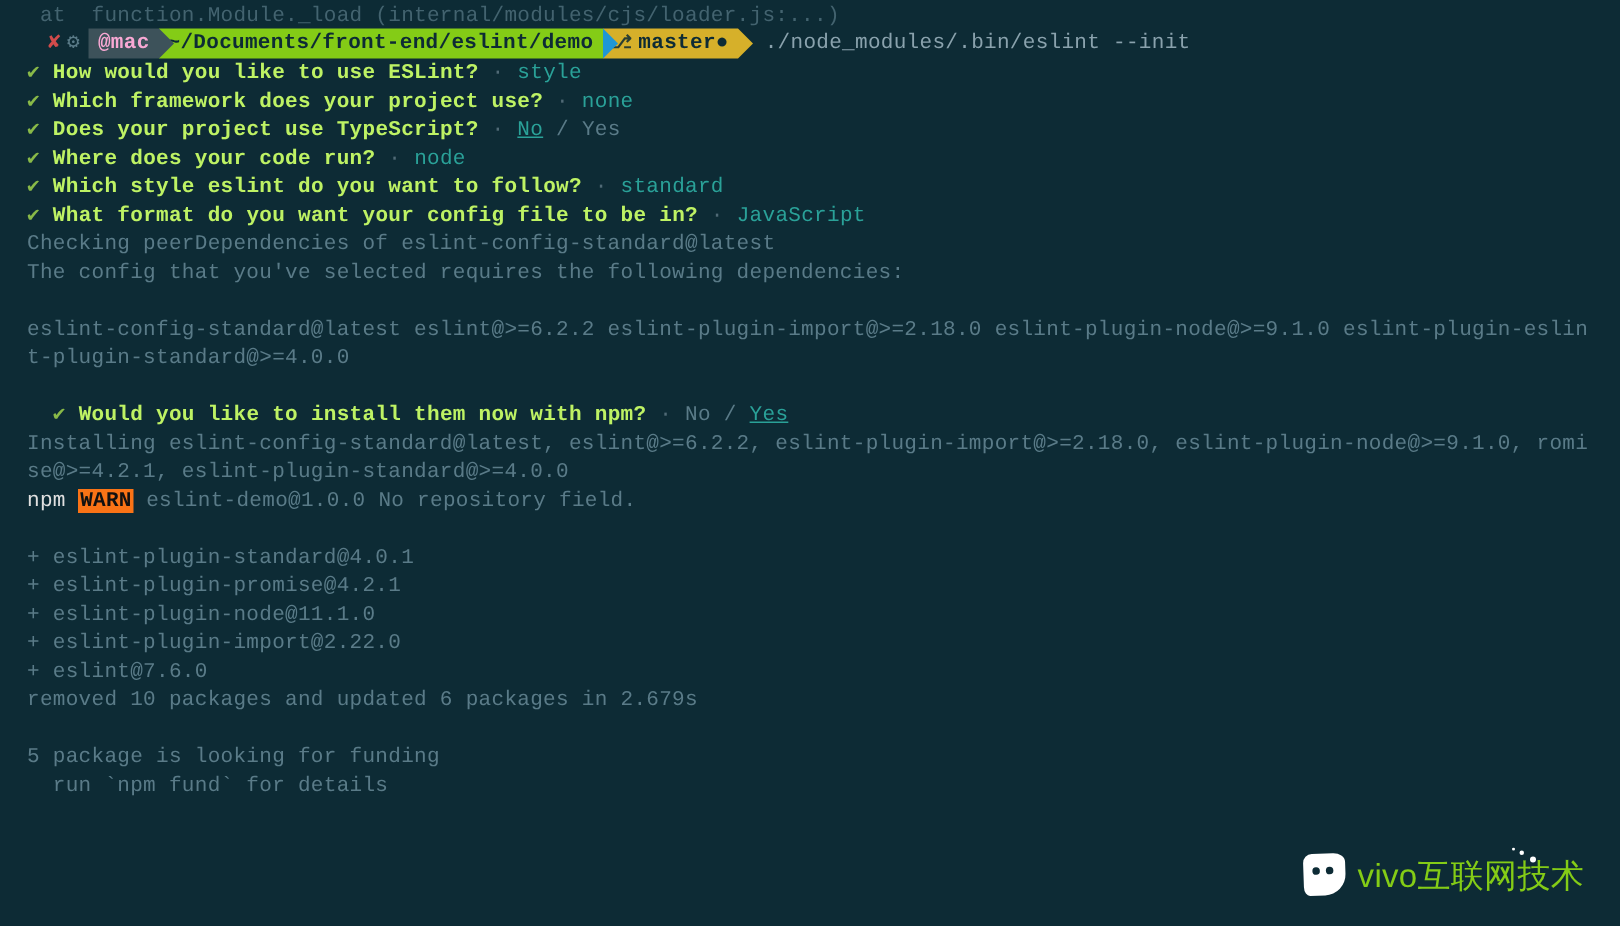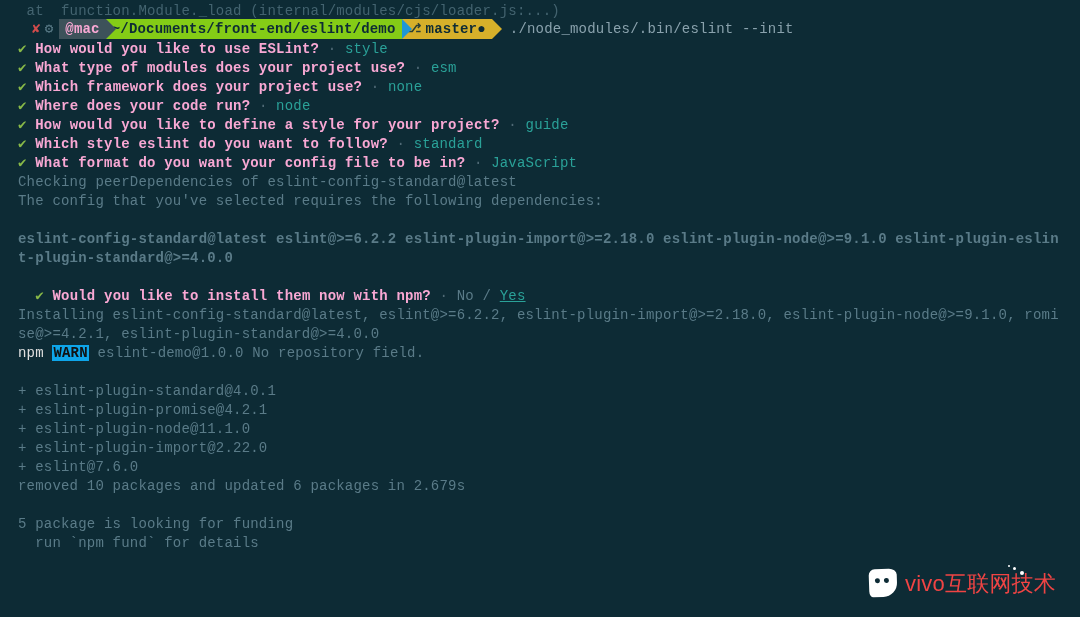--- a/index.html
+++ b/index.html
@@ -11,27 +11,27 @@
       color: #5a7b88;
       width: 1080px;
       height: 617px;
       overflow: hidden;
       padding: 0 18px 0 18px;
       font-weight: 500;
       letter-spacing: 0.2px;
     }
     .row { white-space: pre; }
     .check { color: #88b948; font-weight: bold; }
-    .prompt-q { color: #f9a8d4; font-weight: bold; }
+    .prompt-q { color: #bef264; font-weight: bold; }
     .dots { color: #506a76; }
     .answer { color: #2aa198; }
     .answer-u { color: #2aa198; text-decoration: underline; }
     .dim { color: #5a7b88; }
     .warn-npm { color: #e0e0e0; }
-    .warn-badge { background: #0ea5e9; color: #111; font-weight: bold; padding: 0 1px; }
+    .warn-badge { background: #f97316; color: #111; font-weight: bold; padding: 0 1px; }
 
     .topbar { display: flex; align-items: center; height: 20px; margin-bottom: 1px; }
     .top-cut { color: #5a7b88; position: relative; top: 2px; opacity: 0.7; }
     .path-seg {
       display: inline-flex; align-items: center; height: 20px;
       padding: 0 6px; font-weight: bold;
     }
     .seg-user { background: #3d525a; color: #f9a8d4; }
     .seg-path { background: #84cc16; color: #0d2b35; }
     .seg-branch { background: #d6b02a; color: #0d2b35; }
@@ -45,21 +45,21 @@
     .x-icon { color: #d14b4b; font-weight: bold; margin-left: 14px; margin-right: 4px; }
     .gear-icon { color: #5a7b88; margin-right: 6px; }
 
     .watermark {
       position: fixed;
       right: 24px;
       bottom: 20px;
       display: flex;
       align-items: center;
       gap: 8px;
-      color: #ef4444;
+      color: #84cc16;
       font-family: -apple-system, "PingFang SC", "Microsoft YaHei", sans-serif;
       font-size: 22px;
       font-weight: 500;
     }
     .wm-icon {
       width: 28px; height: 28px;
       position: relative;
       background: #fff;
       border-radius: 6px 8px 14px 4px / 6px 6px 14px 6px;
       transform: rotate(-2deg);
@@ -93,32 +93,31 @@
     <span class="branch-icon">⎇</span>
     <span>master </span>
     <span>●</span>
   </span>
   <span class="arrow ar-branch"></span>
   <span class="cmd">./node_modules/.bin/eslint --init</span>
 </div>
 
 <div id="qa-block">
     <div class="row"><span class="check">✔ </span><span class="prompt-q">How would you like to use ESLint?</span><span class="dots"> · </span><span class="answer">style</span></div>
-    <div class="row"><span class="check">✔ </span><span class="prompt-q">What type of modules does your project use?</span><span class="dots"> · </span><span class="answer">esm</span></div>
     <div class="row"><span class="check">✔ </span><span class="prompt-q">Which framework does your project use?</span><span class="dots"> · </span><span class="answer">none</span></div>
+    <div class="row"><span class="check">✔ </span><span class="prompt-q">Does your project use TypeScript?</span><span class="dots"> · </span><span class="answer-u">No</span><span class="dim"> / </span><span class="dim">Yes</span></div>
     <div class="row"><span class="check">✔ </span><span class="prompt-q">Where does your code run?</span><span class="dots"> · </span><span class="answer">node</span></div>
-    <div class="row"><span class="check">✔ </span><span class="prompt-q">How would you like to define a style for your project?</span><span class="dots"> · </span><span class="answer">guide</span></div>
     <div class="row"><span class="check">✔ </span><span class="prompt-q">Which style eslint do you want to follow?</span><span class="dots"> · </span><span class="answer">standard</span></div>
     <div class="row"><span class="check">✔ </span><span class="prompt-q">What format do you want your config file to be in?</span><span class="dots"> · </span><span class="answer">JavaScript</span></div>
   </div>
 
 <div class="row dim">Checking peerDependencies of eslint-config-standard@latest</div>
 <div class="row dim">The config that you've selected requires the following dependencies:</div>
 <div class="row">&nbsp;</div>
-<div class="row dim" style="white-space: pre-wrap; word-break: break-all; font-weight: bold;">eslint-config-standard@latest eslint@&gt;=6.2.2 eslint-plugin-import@&gt;=2.18.0 eslint-plugin-node@&gt;=9.1.0 eslint-plugin-eslint-plugin-standard@&gt;=4.0.0</div>
+<div class="row dim" style="white-space: pre-wrap; word-break: break-all;">eslint-config-standard@latest eslint@&gt;=6.2.2 eslint-plugin-import@&gt;=2.18.0 eslint-plugin-node@&gt;=9.1.0 eslint-plugin-eslint-plugin-standard@&gt;=4.0.0</div>
 
 <div class="row">
   <span class="check">✔ </span><span class="prompt-q">Would you like to install them now with npm?</span><span class="dots"> · </span><span class="dim">No</span><span class="dim"> / </span><span class="answer-u">Yes</span>
 </div>
 
 <div class="row dim" style="white-space: pre-wrap; word-break: break-all;">Installing eslint-config-standard@latest, eslint@&gt;=6.2.2, eslint-plugin-import@&gt;=2.18.0, eslint-plugin-node@&gt;=9.1.0, romise@&gt;=4.2.1, eslint-plugin-standard@&gt;=4.0.0</div>
 
 <div class="row"><span class="warn-npm">npm</span> <span class="warn-badge">WARN</span><span class="dim"> eslint-demo@1.0.0 No repository field.</span></div>
 
 <div class="row">&nbsp;</div>

